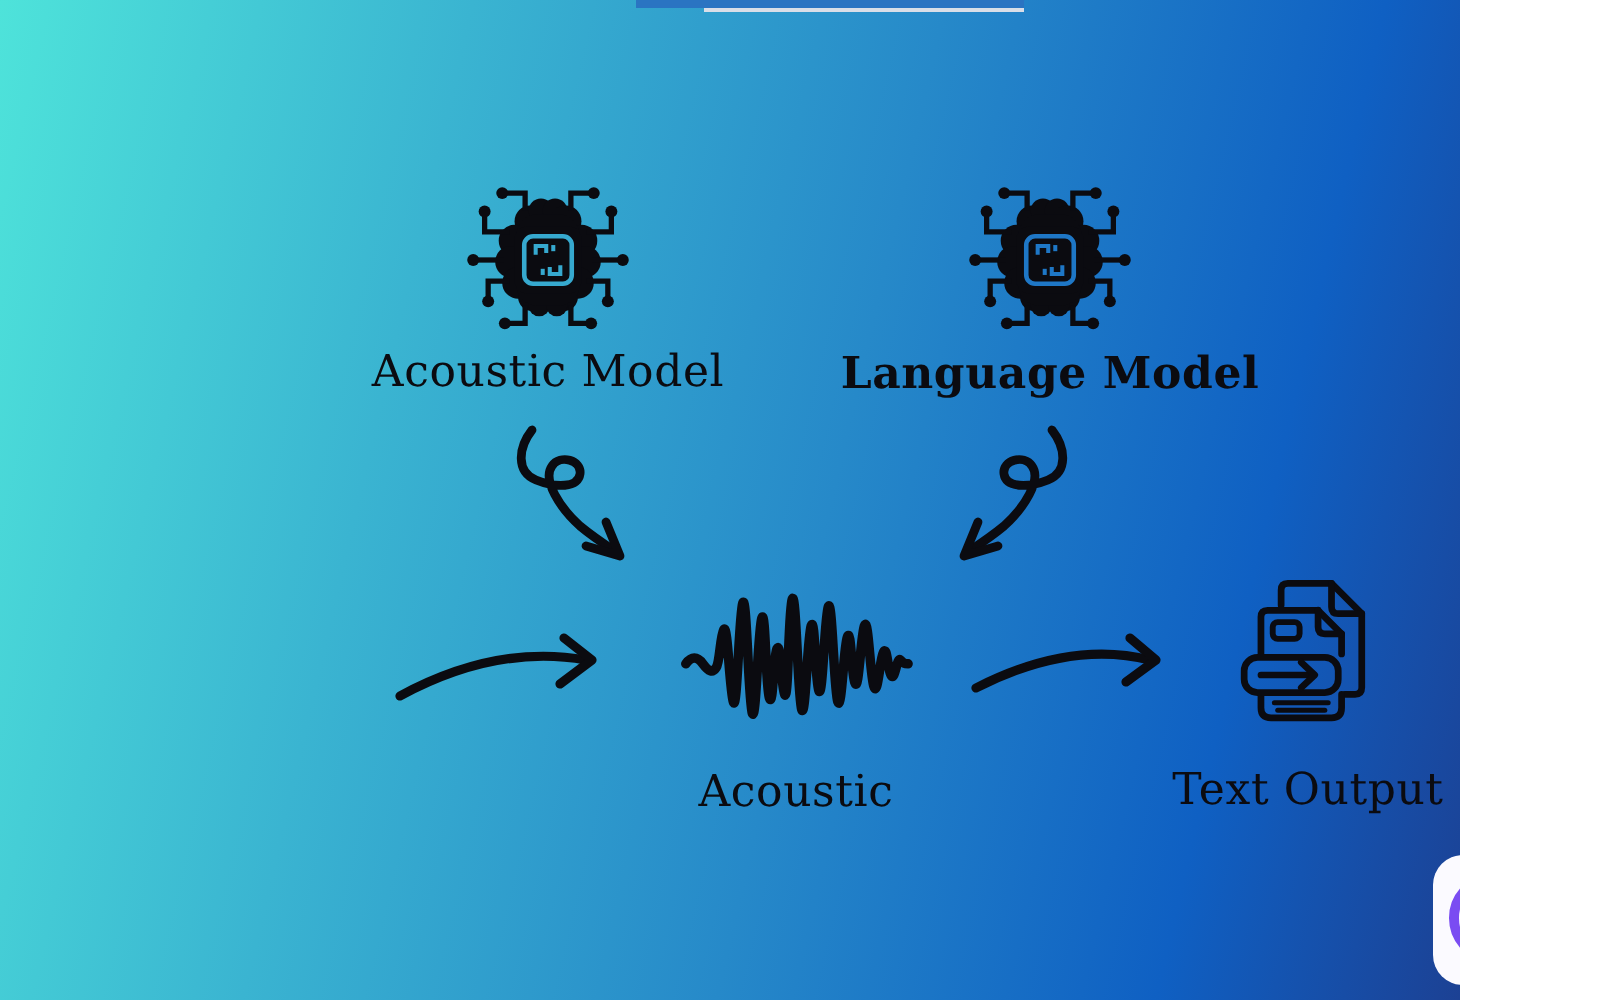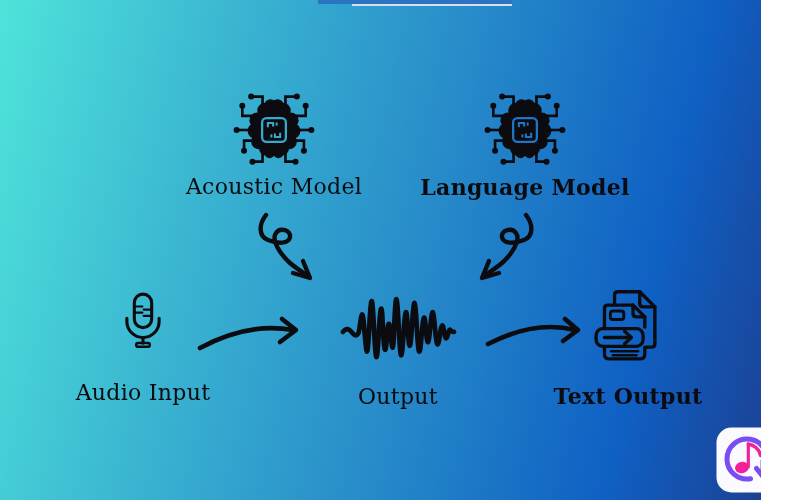--- a/index.html
+++ b/index.html
@@ -1,32 +1,31 @@
 <!DOCTYPE html>
 <html><head>
 <meta charset="utf-8">
 <style>
   html,body{margin:0;padding:0;}
   body{width:800px;height:500px;overflow:hidden;font-family:"DejaVu Serif", serif;}
   .stage{
     position:relative;width:730px;height:500px;overflow:hidden;
     background:linear-gradient(103deg,#4ee3da 0%,#3ab4d1 28%,#2689c9 56%,#0f60c3 82%,#1c4194 100%);
-    padding-left:31px;
   }
   .artifact-strip{position:absolute;left:318px;top:0;width:194px;height:4px;background:#2a74c2;}
   .artifact-line{position:absolute;left:352px;top:4px;width:160px;height:2px;background:#d9dee8;}
   .node{position:absolute;display:flex;flex-direction:column;align-items:center;}
   .node-label{font-size:22px;color:#0b0b10;white-space:nowrap;letter-spacing:.3px;}
   .node-acoustic{left:164px;top:86px;width:220px;}
   .node-language{left:415px;top:86px;width:220px;font-weight:bold;}
   .node-audio{left:53px;top:276px;width:180px;}
   .node-audio .node-label{margin-top:12px;}
   .node-decoder{left:308px;top:292px;width:180px;}
   .node-decoder .node-label{margin-top:16px;}
-  .node-text{left:528px;top:282px;width:200px;font-weight:bold;}
+  .node-text{left:554px;top:282px;width:200px;}
   .node-text .node-label{margin-top:11px;}
   .arrow{position:absolute;}
   .arr-audio{left:196px;top:312px;}
   .arr-text{left:480px;top:314px;}
   .arr-acoustic{left:256px;top:210px;}
   .arr-language{left:452px;top:210px;}
   .logo{position:absolute;left:716px;top:427px;}
   .defs-holder{position:absolute;width:0;height:0;overflow:hidden;}
 </style>
 </head>
@@ -138,32 +137,26 @@
     <div class="node-label">Acoustic Model</div>
   </div>
 
   <div class="node node-language">
     <svg width="88" height="88" viewBox="0 0 100 100" style="--gap:#1e77c6">
         <use href="#brain-chip"></use>
       </svg>
     <div class="node-label">Language Model</div>
   </div>
 
-  <div class="node node-audio">
-    <svg width="62" height="92" viewBox="0 0 100 100">
-        <use href="#mic"></use>
-      </svg>
-    <div class="node-label">Audio Input</div>
-  </div>
 
   <div class="node node-decoder">
     <svg width="124" height="76" viewBox="0 0 124 80">
         <use href="#wave"></use>
       </svg>
-    <div class="node-label">Output</div>
+    <div class="node-label">Acoustic</div>
   </div>
 
   <div class="node node-text">
     <svg width="84" height="90" viewBox="0 0 100 100">
         <use href="#doc"></use>
       </svg>
     <div class="node-label">Text Output</div>
   </div>
 
   <svg class="arrow arr-audio" width="110" height="42" viewBox="0 0 110 42">

